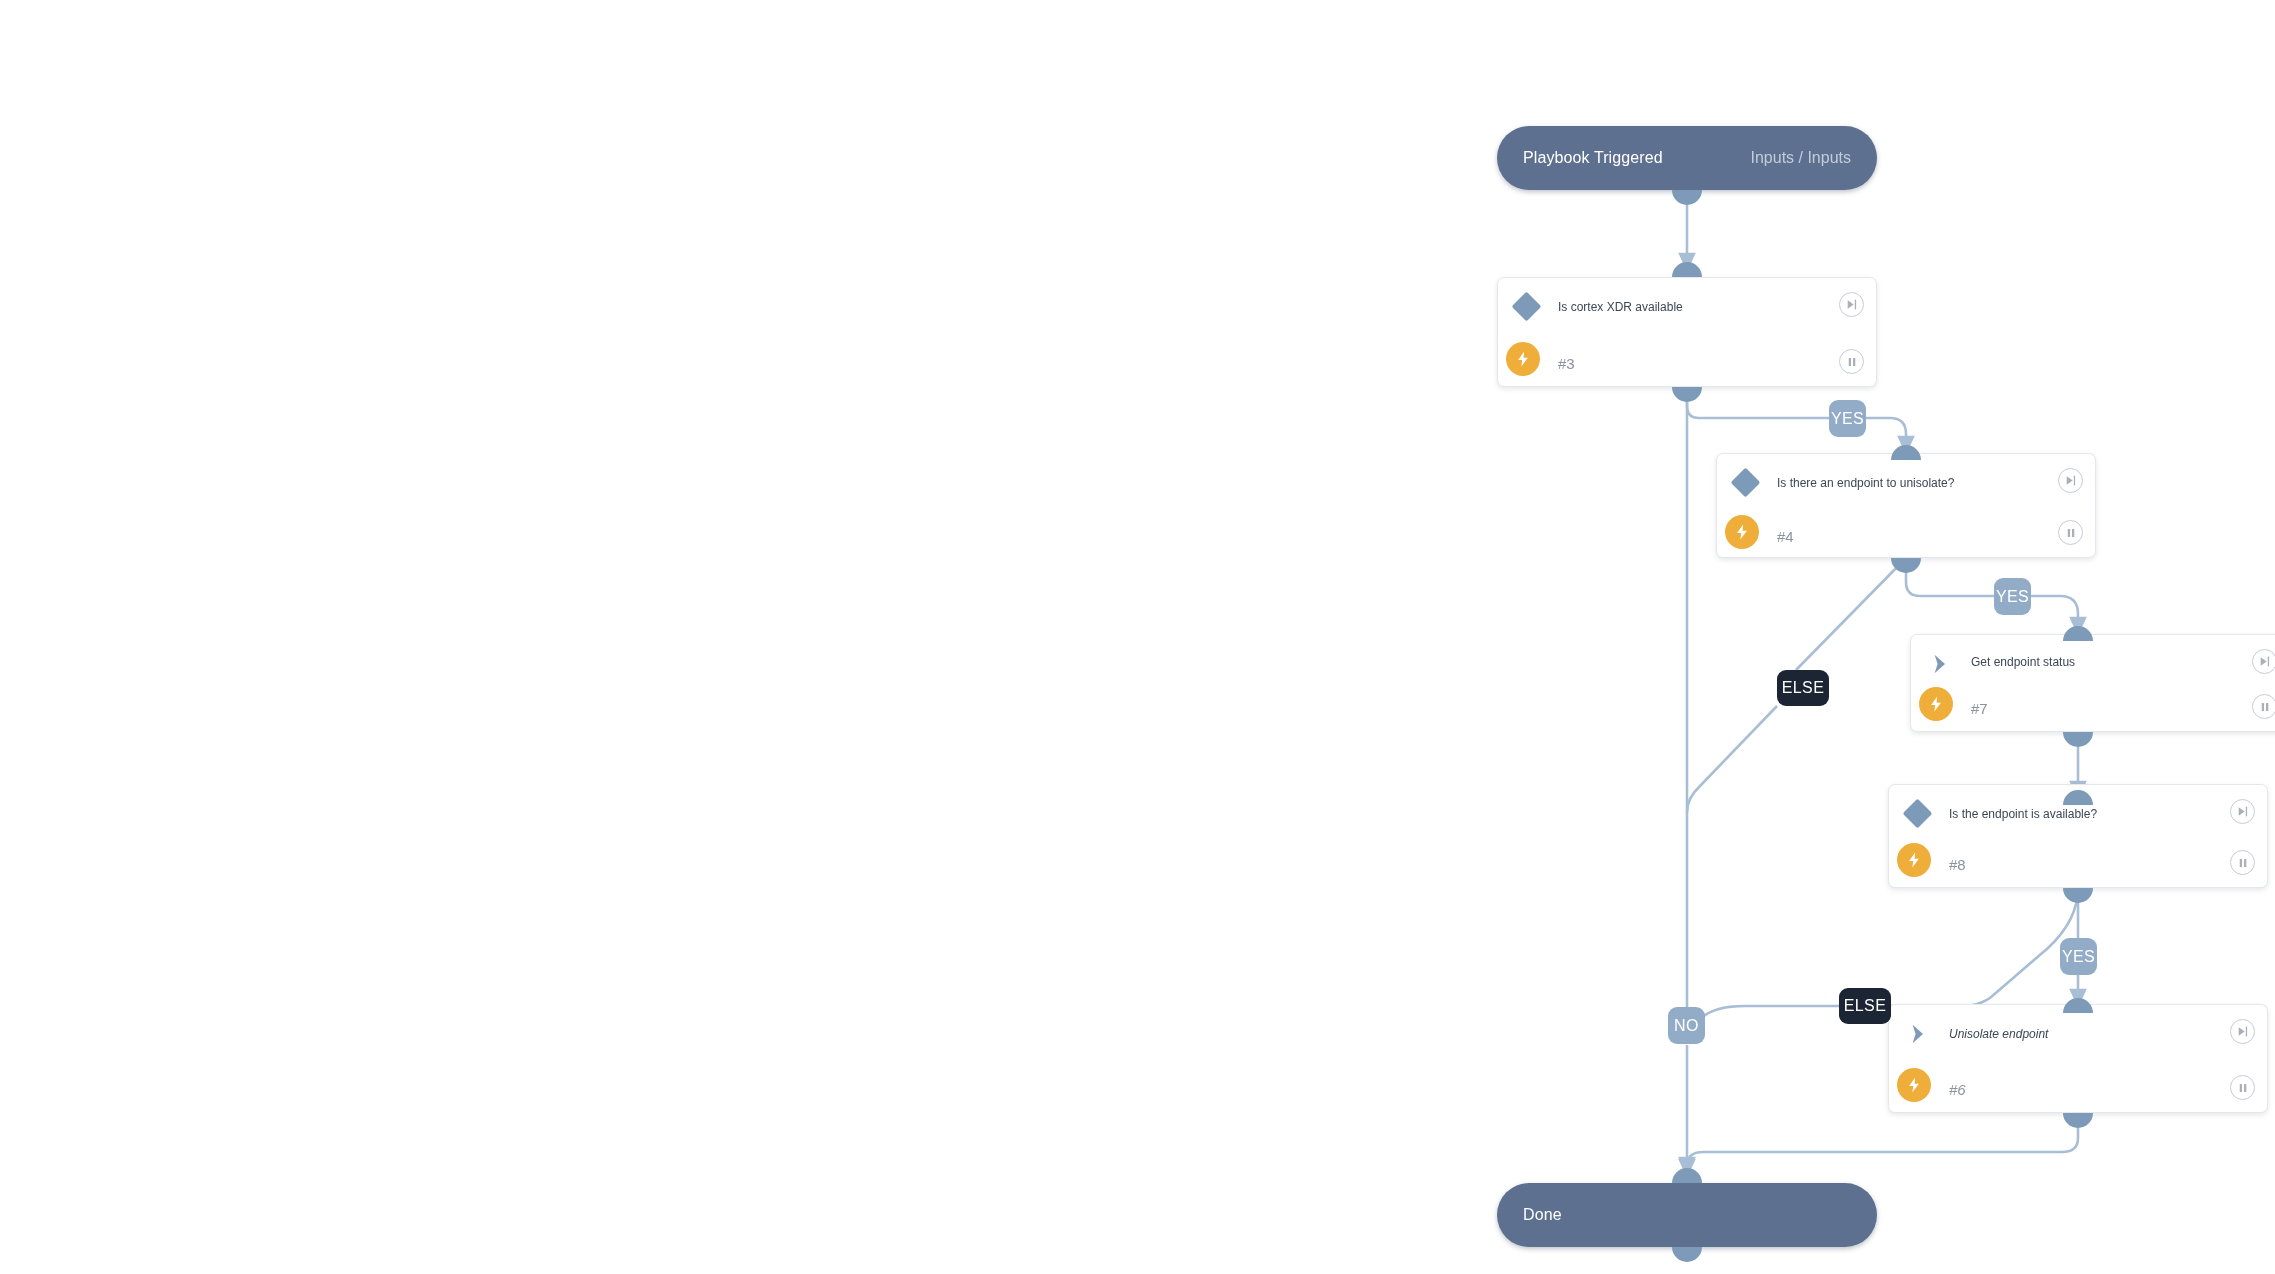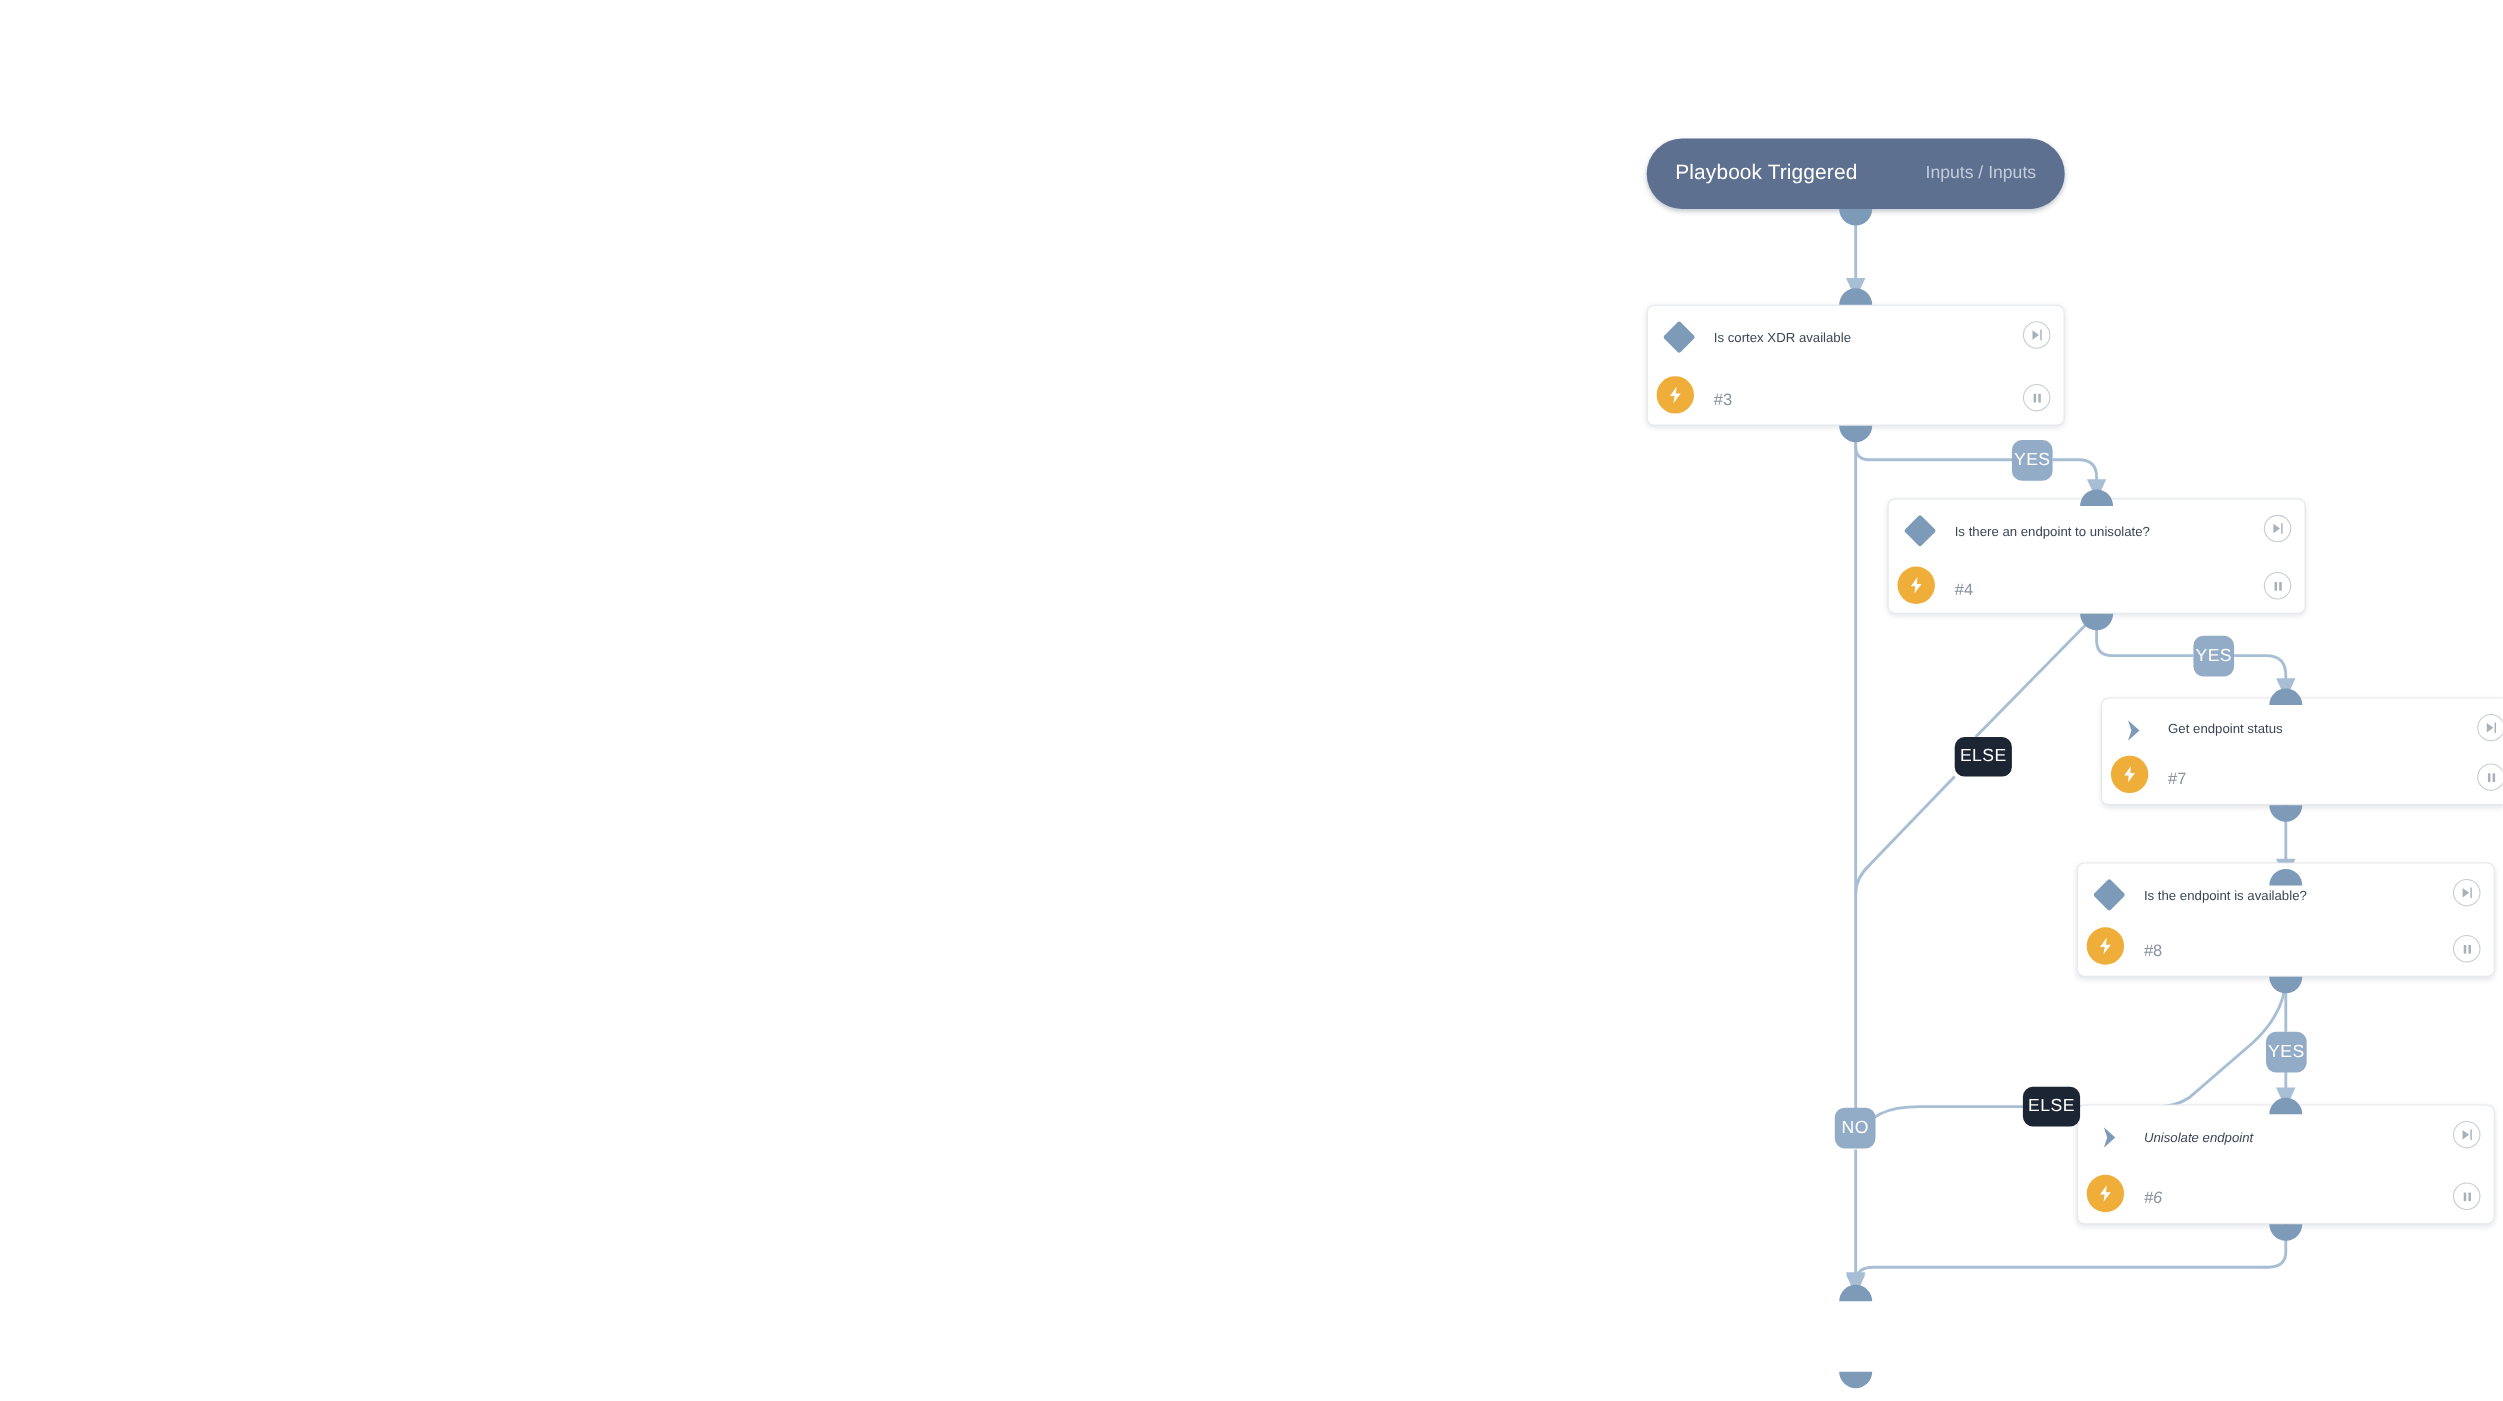--- a/index.html
+++ b/index.html
@@ -34,21 +34,21 @@
     border-radius: 34px;
     box-shadow: 0 2px 5px rgba(40,55,80,0.30);
     display: flex;
     align-items: center;
     box-sizing: border-box;
     padding: 0 26px;
     z-index: 6;
   }
   .terminal .t-title {
     color: #ffffff;
-    font-size: 19px;
+    font-size: 16px;
     letter-spacing: .1px;
     white-space: nowrap;
   }
   .terminal .t-sub {
     color: #C3CCDB;
     font-size: 16px;
     margin-left: auto;
     white-space: nowrap;
   }
 
@@ -346,15 +346,18 @@
     <span class="ctl ctl-pause">
       <svg width="12" height="12" viewBox="0 0 24 24" fill="currentColor">
         <rect x="5.5" y="4" width="4.6" height="16" rx="1.1"></rect>
         <rect x="14" y="4" width="4.6" height="16" rx="1.1"></rect>
       </svg>
     </span>
   </div>
   <div class="dome down" style="left:2063px; top:1113px;"></div>
 
   <div class="dome up" style="left:1672px; top:1168px;"></div>
+  <div class="terminal" style="left:1497px; top:1183px; width:380px; height:64px;">
+    <span class="t-title">Done</span>
+  </div>
   <div class="dome down" style="left:1672px; top:1247px;"></div>
 
 </div>
 
 </body></html>

